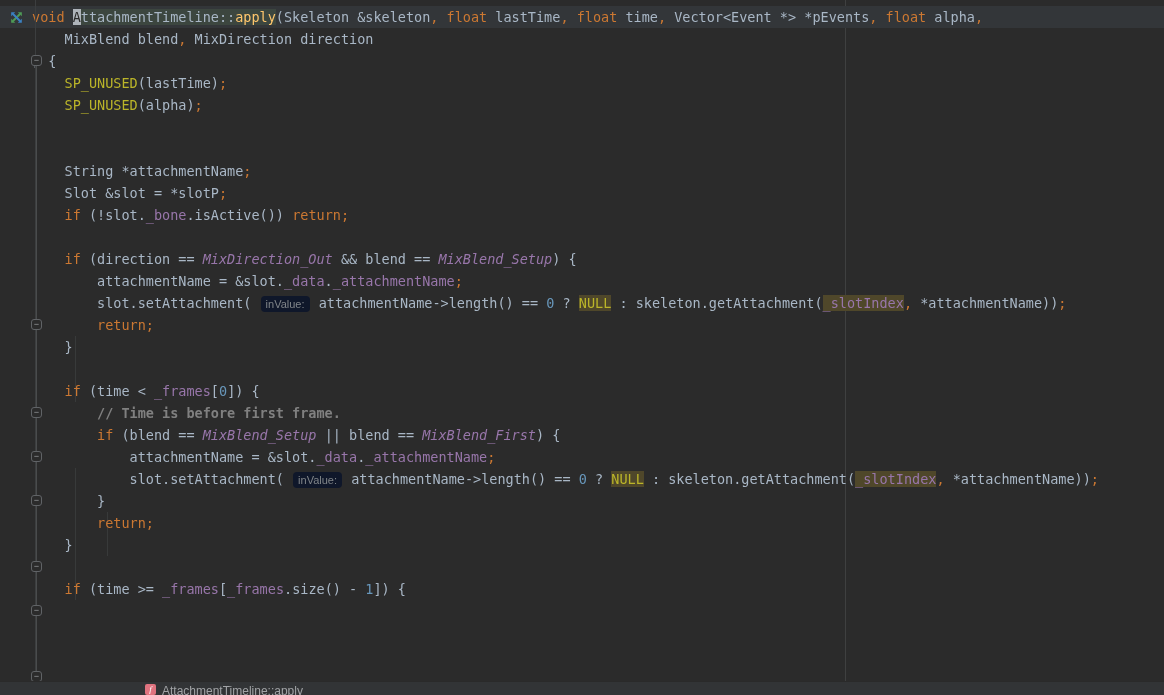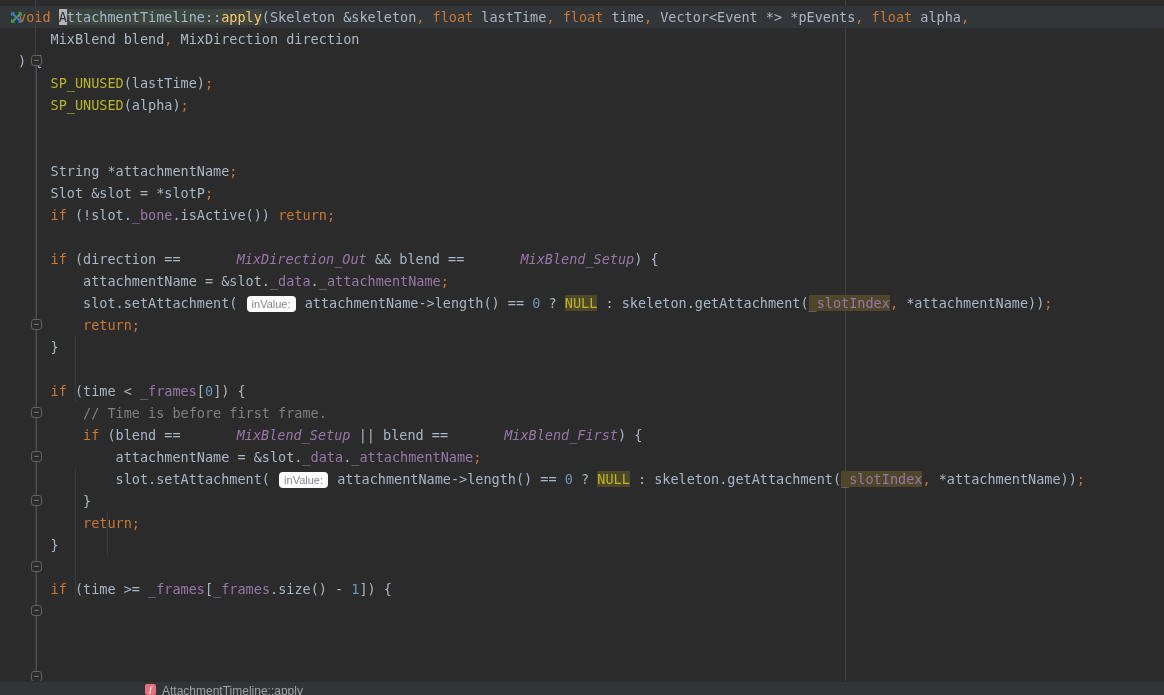--- a/index.html
+++ b/index.html
@@ -4,38 +4,38 @@
 <style>
   html,body{margin:0;padding:0;background:#1e1e1e;}
   #stage{position:relative;width:1164px;height:695px;overflow:hidden;
          background:var(--bg,#2b2b2b);
          font-family:"DejaVu Sans Mono","Liberation Mono",monospace;}
   
   #guides{position:absolute;inset:0;z-index:1;}
   .vguide{position:absolute;width:1px;background:#3f4040;}
   #code-lines{position:absolute;inset:0;z-index:2;padding-top:6px;}
   .line{height:22px;line-height:22px;white-space:pre;font-size:13.5px;
-        color:var(--def);padding-left:18px;}
+        color:var(--def);padding-left:32px;}
   .line.cur{background:var(--curline);}
   
   .tk{display:inline;}
   .tk-def{color:var(--def);}
   .tk-kw{color:var(--kw);}
   .tk-mac{color:var(--mac);}
   .tk-fn{color:var(--fn);}
   .tk-fld{color:var(--fld);}
-  .tk-enm{color:var(--fld);font-style:italic;margin-left:48px;}
+  .tk-enm{color:var(--fld);font-style:italic;}
   .tk-num{color:var(--num);}
-  .tk-cmt{color:var(--cmt);}
+  .tk-cmt{color:var(--cmt);font-weight:bold;}
   .tk-pun{color:var(--kw);}
   .tk-wm{color:var(--mac);background:var(--warnbg);}
   .tk-wf{color:var(--fld);background:var(--warnbg);}
   .tk-dh{background:var(--declbg);}
   .tk-caret{background:#aeb4ba;color:#2b2b2b;}
-  .tk-hint{background:#ffffff;color:#808589;font-size:11px;border-radius:4px;
+  .tk-hint{background:#0f172a;color:#808589;font-size:11px;border-radius:4px;
            padding:2px 5px;margin:0 1px;
            font-family:"Liberation Sans",sans-serif;}
   
   #gutter{position:absolute;left:0;top:0;bottom:0;width:35px;z-index:3;
           border-right:1px solid #3c3e3f;}
   #fold-line{position:absolute;left:36px;top:66px;bottom:13px;width:1px;
              background:#4a4c4d;z-index:3;}
   #gutter-icon{position:absolute;left:9px;top:10px;width:15px;height:15px;}
   .fold{position:absolute;left:31px;width:9px;height:9px;z-index:4;
         border:1px solid #606366;border-radius:3px;background:#2b2b2b;

